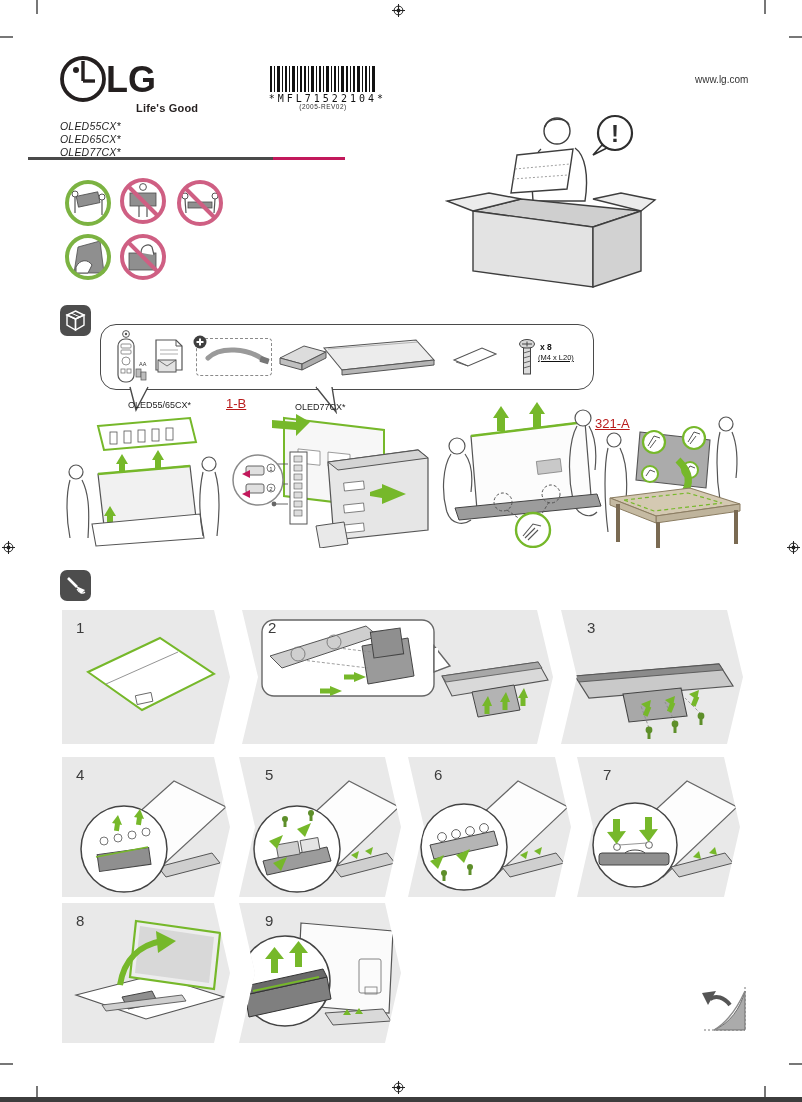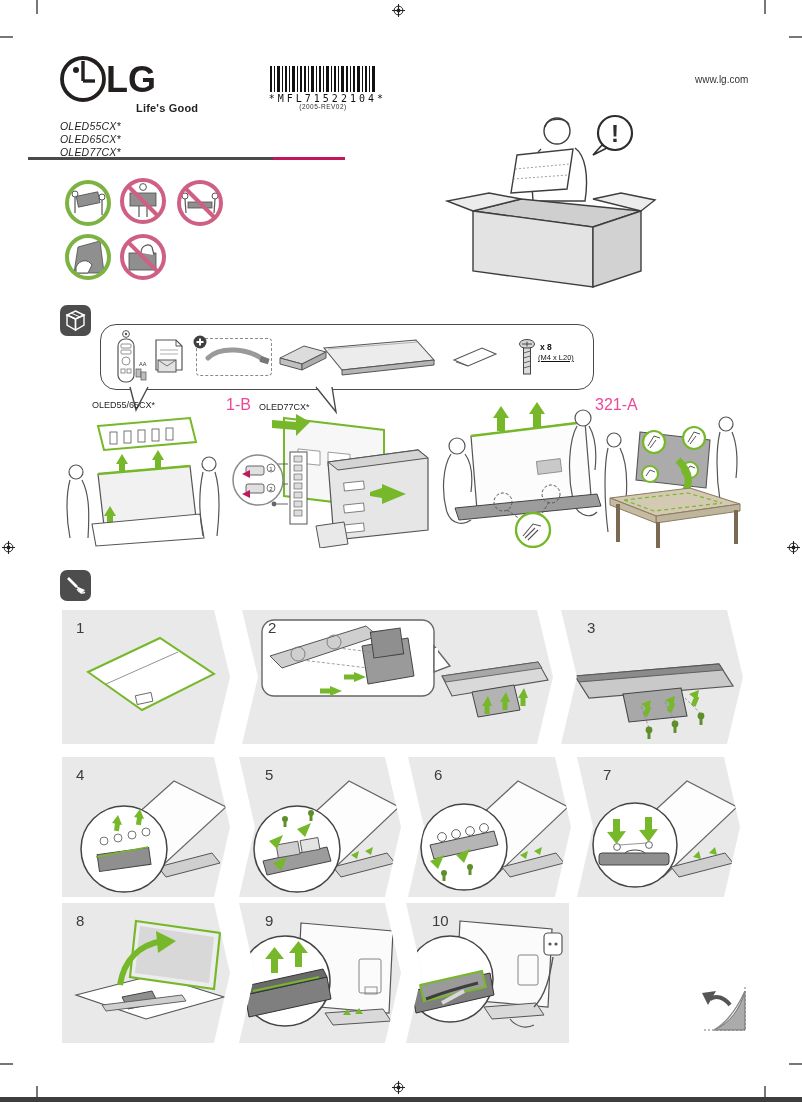--- a/index.html
+++ b/index.html
@@ -7,22 +7,22 @@
         font-family:"Liberation Sans", sans-serif;color:#222;}
   .abs{position:absolute;}
   .tick{position:absolute;background:#777;}
   .models{font-size:10.5px;line-height:13px;color:#1d1d1d;letter-spacing:.2px;}
   .site{font-size:10px;color:#333;}
   .tagline{font-size:11px;font-weight:bold;color:#241f1f;letter-spacing:.2px;}
   .bc-text{font-size:10px;letter-spacing:3px;color:#111;font-family:"DejaVu Sans Mono",monospace;text-align:right;}
   .bc-rev{font-size:6.5px;color:#333;text-align:center;letter-spacing:.5px;}
   .rule-dark{position:absolute;background:#4a4a4a;height:2.5px;}
   .rule-pink{position:absolute;background:#c2185b;height:2.5px;}
-  .seclabel-sm{font-size:9px;color:#1d1d1d;}
-  .seclabel-lg{font-size:16px;color:#ec4899;}
+  .seclabel-sm{font-size:9px;color:#1d1d1d;margin-left:36px;}
+  .seclabel-lg{font-size:13px;color:#b91c1c;text-decoration:underline;}
   .panel{position:absolute;background:#e9e9e9;}
   .panel.first{clip-path:polygon(0 0, calc(100% - 16px) 0, 100% 50%, calc(100% - 16px) 100%, 0 100%);}
   .panel.mid{clip-path:polygon(0 0, calc(100% - 16px) 0, 100% 50%, calc(100% - 16px) 100%, 0 100%, 16px 50%);}
   .panel.last{clip-path:polygon(0 0, 100% 0, 100% 100%, 0 100%, 16px 50%);}
   .stepnum{position:absolute;top:9px;font-size:15px;color:#3c3c3c;}
   .acc-panel{position:absolute;border:1.6px solid #4a4a4a;border-radius:16px;background:#fff;}
   .dotted-box{position:absolute;border:1.2px dashed #8a8a8a;border-radius:4px;}
   .screwlbl1{font-size:8.5px;font-weight:bold;color:#111;}
   .screwlbl2{font-size:7.5px;color:#111;}
   svg{display:block;}
@@ -369,21 +369,21 @@
     <polygon points="18,108 160,94 164,106 22,120" fill="#9c9c9c" stroke="#444" stroke-width="1"></polygon>
 
     <circle cx="66" cy="102" r="9" fill="none" stroke="#555" stroke-width="1" stroke-dasharray="3 2"></circle>
     <circle cx="114" cy="94" r="9" fill="none" stroke="#555" stroke-width="1" stroke-dasharray="3 2"></circle>
     <line x1="70" y1="110" x2="90" y2="124" stroke="#555" stroke-width="1" stroke-dasharray="3 2"></line>
     <line x1="112" y1="102" x2="100" y2="122" stroke="#555" stroke-width="1" stroke-dasharray="3 2"></line>
     <circle cx="96" cy="130" r="17" fill="#fff" stroke="#76b82a" stroke-width="2.4"></circle>
     <path d="M86,136 L96,124 L104,126 M88,138 L98,128 M91,140 L101,130" fill="none" stroke="#555" stroke-width="1.1"></path>
   </svg>
 
-  <div class="abs seclabel-lg" style="left:595px;top:396px;">321-A</div>
+  <div class="abs seclabel-lg" style="left:595px;top:416px;">321-A</div>
   <svg class="abs" style="left:598px;top:404px;" width="152" height="144" viewBox="0 0 152 144">
 
     <circle cx="16" cy="36" r="7" fill="#fff" stroke="#555" stroke-width="1.2"></circle>
     <path d="M10,44 C6,60 6,96 10,128 M22,44 C28,56 30,72 28,96" fill="none" stroke="#555" stroke-width="1.2"></path>
     <circle cx="128" cy="20" r="7" fill="#fff" stroke="#555" stroke-width="1.2"></circle>
     <path d="M122,28 C118,44 118,72 122,96 M134,28 C139,40 140,56 138,74" fill="none" stroke="#555" stroke-width="1.2"></path>
 
     <polygon points="42,28 112,36 108,84 38,76" fill="#ababab" stroke="#555" stroke-width="1.1"></polygon>
     <circle cx="56" cy="38" r="11" fill="#fff" stroke="#76b82a" stroke-width="2.2"></circle>
     <path d="M50,42 L56,32 L62,34 M52,44 L58,36" fill="none" stroke="#555" stroke-width="1"></path>
@@ -611,39 +611,20 @@
       <polygon points="6,92 88,74 84,66 2,84" fill="#6a6a6a" stroke="#333" stroke-width="1"></polygon>
       <line x1="14" y1="88" x2="80" y2="74" stroke="#76b82a" stroke-width="2"></line>
       <g fill="#76b82a">
         <rect x="32" y="56" width="7" height="14"></rect>
           <polygon points="26,56 35.5,44 45,56"></polygon>
         <rect x="56" y="50" width="7" height="14"></rect>
           <polygon points="50,50 59.5,38 69,50"></polygon>
       </g>
     </svg>
   </div>
-  <div class="panel last" style="left:406px;top:903px;width:163px;height:140px;">
-    <div class="stepnum" style="left:26px;">10</div>
-    <svg width="163" height="140" viewBox="0 0 163 140">
-      <polygon points="54,18 146,26 142,104 50,96" fill="#fbfbfb" stroke="#555" stroke-width="1.2"></polygon>
-      <rect x="112" y="52" width="20" height="30" rx="2" fill="none" stroke="#777" stroke-width=".9"></rect>
-      <polygon points="78,104 130,100 138,112 86,116" fill="#d9d9d9" stroke="#555" stroke-width="1"></polygon>
-
-      <rect x="138" y="30" width="18" height="22" rx="4" fill="#fff" stroke="#555" stroke-width="1.2"></rect>
-      <circle cx="144" cy="41" r="1.6" fill="#555"></circle>
-        <circle cx="150" cy="41" r="1.6" fill="#555"></circle>
-      <path d="M128,104 C140,92 144,72 147,54" fill="none" stroke="#555" stroke-width="1.4"></path>
-      <path d="M104,116 C110,124 120,126 128,122" fill="none" stroke="#555" stroke-width="1.2"></path>
-      <circle cx="44" cy="76" r="43" fill="#fff" stroke="#444" stroke-width="1.5"></circle>
-      <polygon points="6,88 84,70 88,92 10,110" fill="#7f7f7f" stroke="#333" stroke-width="1"></polygon>
-      <polygon points="14,82 76,68 80,84 18,98" fill="#9a9a9a" stroke="#76b82a" stroke-width="2"></polygon>
-      <path d="M20,96 C36,90 56,84 72,80" fill="none" stroke="#3e3e3e" stroke-width="3"></path>
-      <path d="M36,100 L58,88" stroke="#d9d9d9" stroke-width="4"></path>
-    </svg>
-  </div>
 
   <svg class="abs" style="left:700px;top:983px;" width="52" height="52" viewBox="0 0 52 52">
     <line x1="45" y1="4" x2="45" y2="47" stroke="#777" stroke-width="1" stroke-dasharray="2 2"></line>
     <line x1="4" y1="47" x2="45" y2="47" stroke="#777" stroke-width="1" stroke-dasharray="2 2"></line>
     <path d="M45,8 L45,47 L14,47 C30,40 40,26 45,8 Z" fill="#ababab" stroke="#6e6e6e" stroke-width="1"></path>
     <path d="M45,8 C36,28 26,40 14,47" fill="none" stroke="#8b8b8b" stroke-width="1.4"></path>
     <path d="M30,22 C24,14 16,12 10,16" fill="none" stroke="#555" stroke-width="4"></path>
     <polygon points="2,10 16,8 8,22" fill="#555"></polygon>
   </svg>
 

